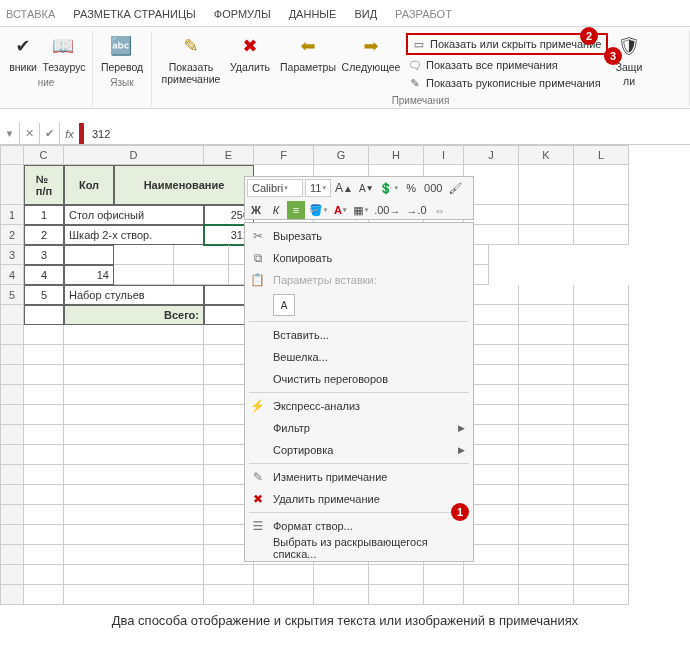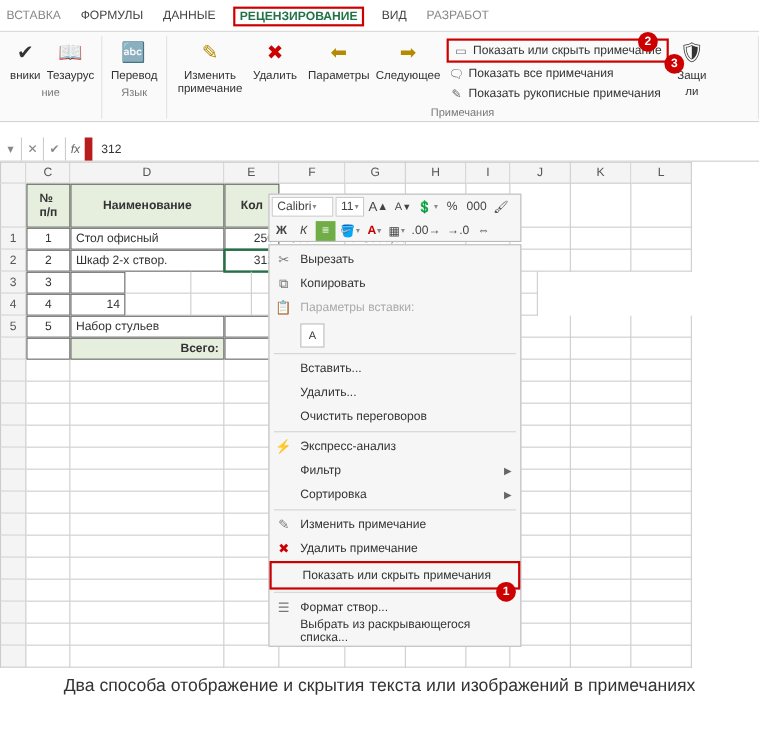--- a/index.html
+++ b/index.html
@@ -22,21 +22,21 @@
   .side-list { display:flex; flex-direction:column; gap:2px; padding:2px 4px; font-size:11px; min-width:210px; position: relative; }
   .side-item { display:flex; align-items:center; gap:4px; padding:1px 2px; cursor:pointer; }
   .side-item.outlined { border:2px solid #c00; padding:2px 4px; }
   .side-item .mini-icon { width:14px; height:14px; display:inline-flex; align-items:center; justify-content:center; color:#666; font-size:11px; }
 
   .badge { position:absolute; width:18px; height:18px; border-radius:50%; background:#c00; color:#fff; font-size:11px; font-weight:bold; display:flex; align-items:center; justify-content:center; }
 
   
   .formula-bar { display:flex; align-items:center; border-bottom:1px solid #ccc; height:22px; font-size:11px; }
   .fbar-btn { width:20px; text-align:center; color:#888; border-right:1px solid #ccc; height:100%; display:flex; align-items:center; justify-content:center; }
-  .fbar-fx { width:24px; text-align:center; font-style:italic; color:#666; border-right:7px solid #b91c1c; height:100%; display:flex; align-items:center; justify-content:center; }
+  .fbar-fx { width:24px; text-align:center; font-style:italic; color:#666; border-right:5px solid #b91c1c; height:100%; display:flex; align-items:center; justify-content:center; }
   .fbar-val { padding-left:8px; }
 
   
   .grid { position:relative; }
   .col-headers { display:flex; height:20px; }
   .col-headers .ch { border:1px solid #ccc; border-left:none; text-align:center; font-size:11px; color:#555; background:#f4f4f4; display:flex; align-items:center; justify-content:center; }
   .rows { }
   .row { display:flex; height:20px; }
   .rh { width:24px; border:1px solid #ccc; border-top:none; text-align:center; font-size:11px; color:#555; background:#f4f4f4; display:flex; align-items:center; justify-content:center; }
   .cell { border:1px solid #ccc; border-left:none; border-top:none; font-size:11px; padding:0 4px; display:flex; align-items:center; overflow:hidden; white-space:nowrap; }
@@ -70,30 +70,30 @@
   .ctx { position:absolute; top:222px; left:244px; width:230px; background:#f6f6f6; border:1px solid #bbb; z-index:5; font-size:11px; padding:2px 0; }
   .ctx-item { display:flex; align-items:center; height:22px; padding:0 8px 0 28px; position:relative; cursor:pointer; }
   .ctx-item .ci-icon { position:absolute; left:4px; width:18px; height:18px; display:flex; align-items:center; justify-content:center; color:#777; font-size:12px; }
   .ctx-item.disabled { color:#aaa; cursor:default; }
   .ctx-item .arrow { margin-left:auto; font-size:9px; color:#666; }
   .ctx-sep { height:1px; background:#d4d4d4; margin:2px 4px; }
   .ctx-item.outlined { border:2px solid #c00; height:26px; }
   .ctx .paste-row { height:28px; padding-left:28px; display:flex; align-items:center; gap:4px; }
   .paste-chip{ width:22px; height:22px; border:1px solid #bbb; display:flex; align-items:center; justify-content:center; font-size:10px; background:#fff; cursor:pointer; }
 
-  .caption { text-align:center; font-size:16px; margin-top:8px; }
+  .caption { text-align:center; font-size:13px; margin-top:8px; }
 </style>
 </head>
 <body>
 
 <div class="ribbon-tabs">
   <div class="ribbon-tab partial">ВСТАВКА</div>
+  <div class="ribbon-tab">РАЗМЕТКА СТРАНИЦЫ</div>
   <div class="ribbon-tab">ФОРМУЛЫ</div>
   <div class="ribbon-tab">ДАННЫЕ</div>
-  <div class="ribbon-tab active">РЕЦЕНЗИРОВАНИЕ</div>
   <div class="ribbon-tab">ВИД</div>
   <div class="ribbon-tab partial">РАЗРАБОТ</div>
 </div>
 
 <div class="ribbon">
   <div class="group">
     <div class="hstack">
       <div class="big-btn" style="width:34px">
         <div class="icon">✔</div>
         <span class="label">вники</span>
@@ -111,21 +111,21 @@
       <div class="icon" style="color:#2a579a">🔤</div>
       <span class="label">Перевод</span>
     </div>
     <div class="group-label">Язык</div>
   </div>
 
   <div class="group" style="flex:1; align-items:stretch;">
     <div class="hstack">
       <div class="big-btn" style="width:66px">
         <div class="icon" style="color:#b58a00">✎</div>
-        <span class="label" style="white-space:pre-line">Изменить
+        <span class="label" style="white-space:pre-line">Показать
 примечание</span>
       </div>
       <div class="big-btn" style="width:48px">
         <div class="icon" style="color:#c00">✖</div>
         <span class="label">Удалить</span>
       </div>
       <div class="big-btn" style="width:64px">
         <div class="icon" style="color:#b58a00">⬅</div>
         <span class="label">Параметры</span>
       </div>
@@ -182,22 +182,22 @@
     <div class="ch w-j">J</div>
     <div class="ch w-k">K</div>
     <div class="ch w-l">L</div>
   </div>
   <div class="rows">
 
     <div class="row hrow">
       <div class="rh"></div>
       <div class="cell th w-c" style="white-space:pre-line">№
 п/п</div>
+      <div class="cell th w-e">Кол</div>
       <div class="cell th w-d">Наименование</div>
-      <div class="cell th w-e">Кол</div>
       <div class="cell w-f"></div>
       <div class="cell w-g"></div>
       <div class="cell w-h"></div>
       <div class="cell w-i"></div>
       <div class="cell w-j"></div>
       <div class="cell w-k"></div>
       <div class="cell w-l"></div>
     </div>
 
     <div class="row">
@@ -506,21 +506,21 @@
   <div class="paste-row">
     <div class="paste-chip">
         <span>A</span>
       </div>
   </div>
   <div class="ctx-sep"></div>
   <div class="ctx-item">
       <span>Вставить...</span>
     </div>
   <div class="ctx-item">
-      <span>Удалить...</span>
+      <span>Вешелка...</span>
     </div>
   <div class="ctx-item">
       <span>Очистить переговоров</span>
     </div>
   <div class="ctx-sep"></div>
   <div class="ctx-item">
       <span class="ci-icon">⚡</span>
       <span>Экспресс-анализ</span>
     </div>
   <div class="ctx-item">
@@ -533,23 +533,20 @@
     </div>
   <div class="ctx-sep"></div>
   <div class="ctx-item">
       <span class="ci-icon">✎</span>
       <span>Изменить примечание</span>
     </div>
   <div class="ctx-item">
       <span class="ci-icon" style="color:#c00">✖</span>
       <span>Удалить примечание</span>
     </div>
-  <div class="ctx-item outlined">
-    <span>Показать или скрыть примечания</span>
-  </div>
   <div class="ctx-sep"></div>
   <div class="ctx-item">
       <span class="ci-icon">☰</span>
       <span>Формат створ...</span>
     </div>
   <div class="ctx-item">
       <span>Выбрать из раскрывающегося списка...</span>
     </div>
   <div class="badge" style="bottom:40px; right:4px;">1</div>
 </div>

